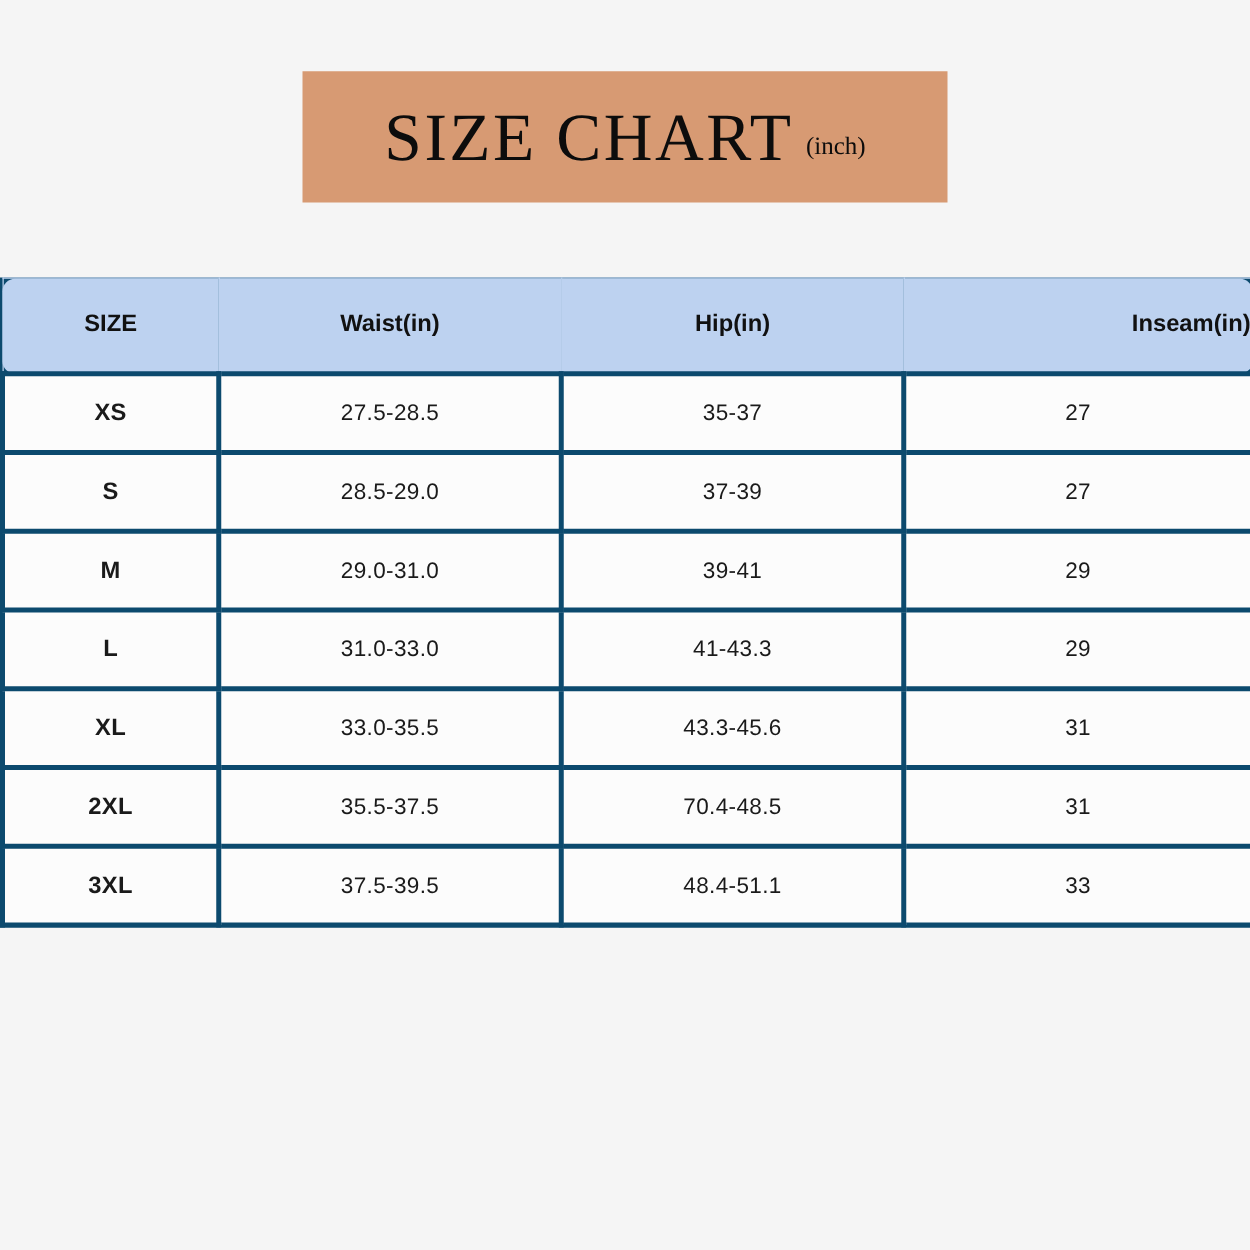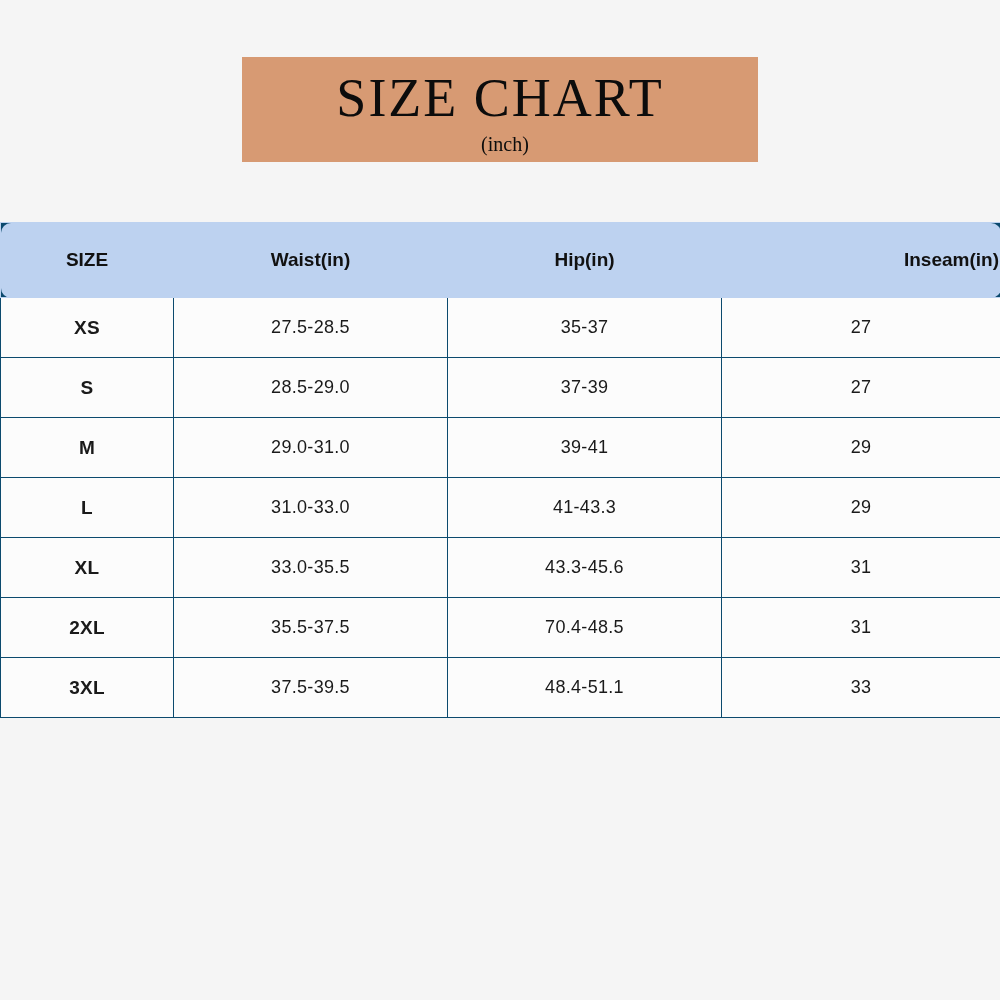--- a/index.html
+++ b/index.html
@@ -25,21 +25,20 @@
   .title-banner {
     position: absolute;
     left: 242px;
     top: 57px;
     width: 516px;
     height: 105px;
     background: #d79a73;
     display: flex;
     align-items: center;
     justify-content: center;
-    flex-direction: column;
   }
   .title-text {
     font-family: "Liberation Serif", serif;
     font-size: 54px;
     letter-spacing: 2px;
     color: #0c0c0c;
     font-weight: 400;
     line-height: 1;
   }
   .title-unit {
@@ -59,21 +58,21 @@
     width: 1000px;
   }
   table.size-table {
     border-collapse: collapse;
     width: 1000px;
     table-layout: fixed;
     background: #0c4a6e;
   }
   table.size-table th,
   table.size-table td {
-    border: 1px solid #0c4a6e;
+    border: 4px solid #0c4a6e;
     text-align: center;
     vertical-align: middle;
   }
   table.size-table thead th {
     background: #bdd2f0;
     height: 72px;
     font-size: 19px;
     font-weight: 600;
     color: #111;
     border: 1px solid #bdd2f0;

